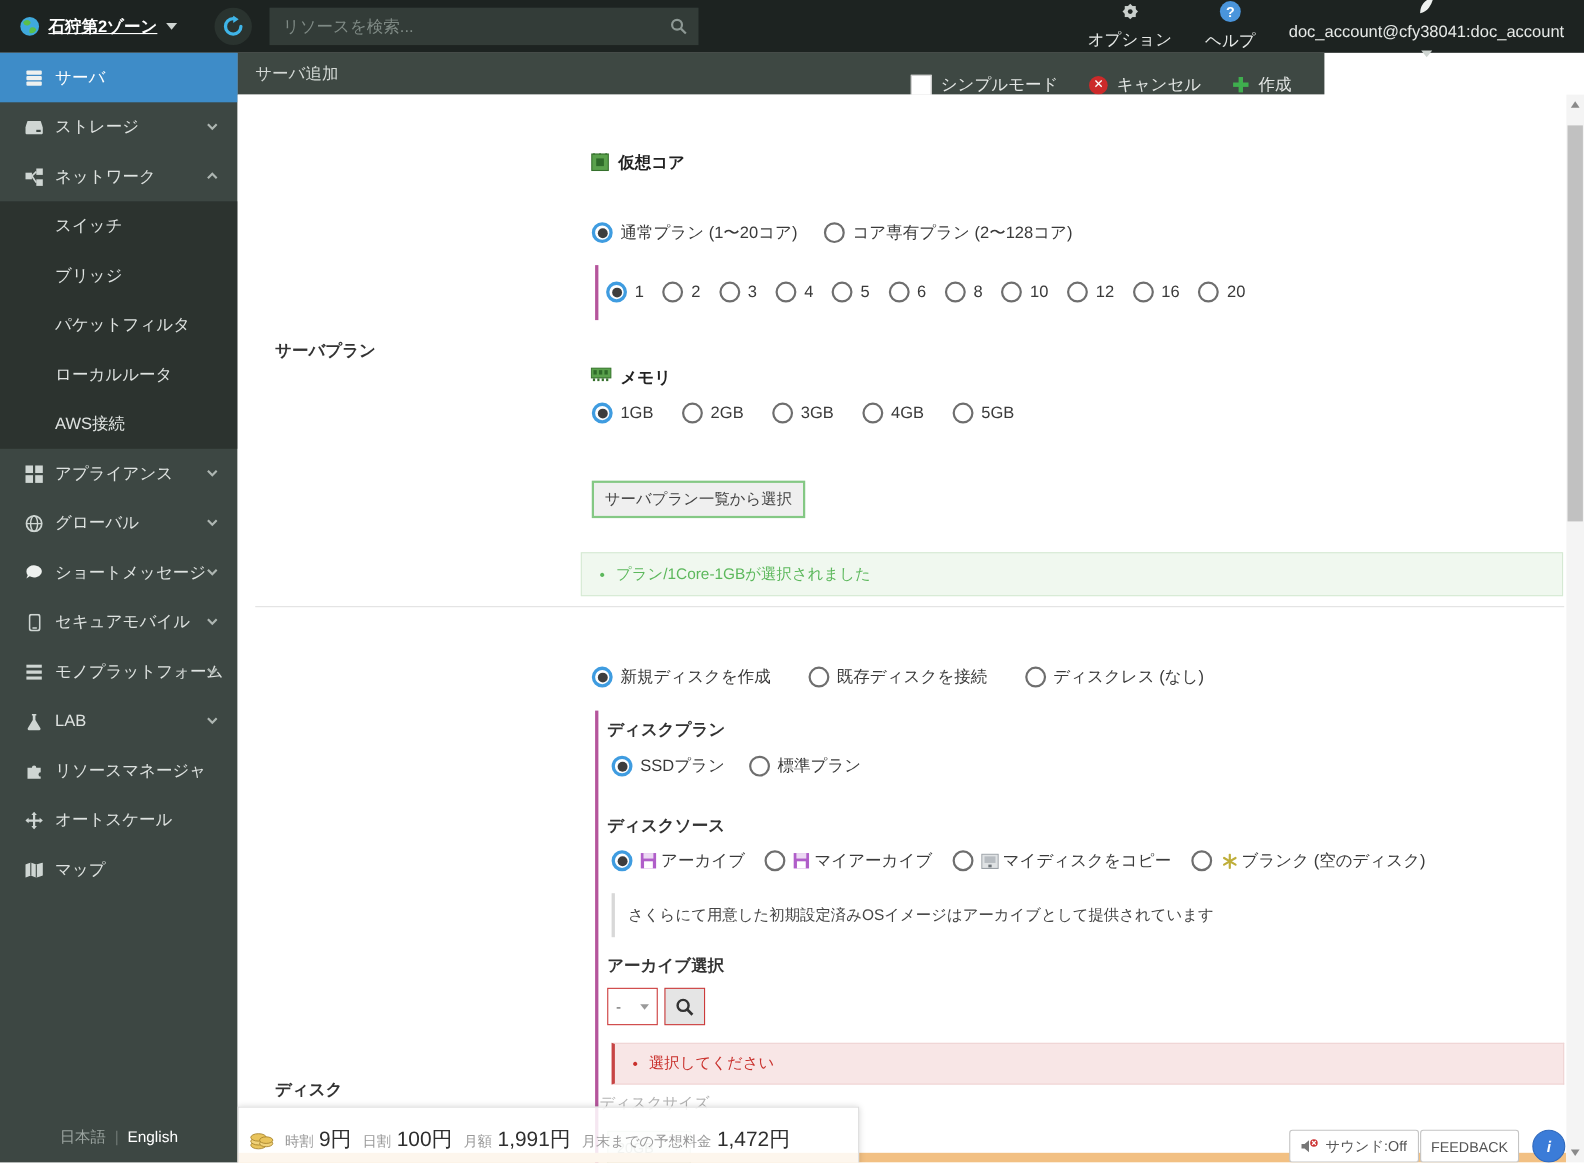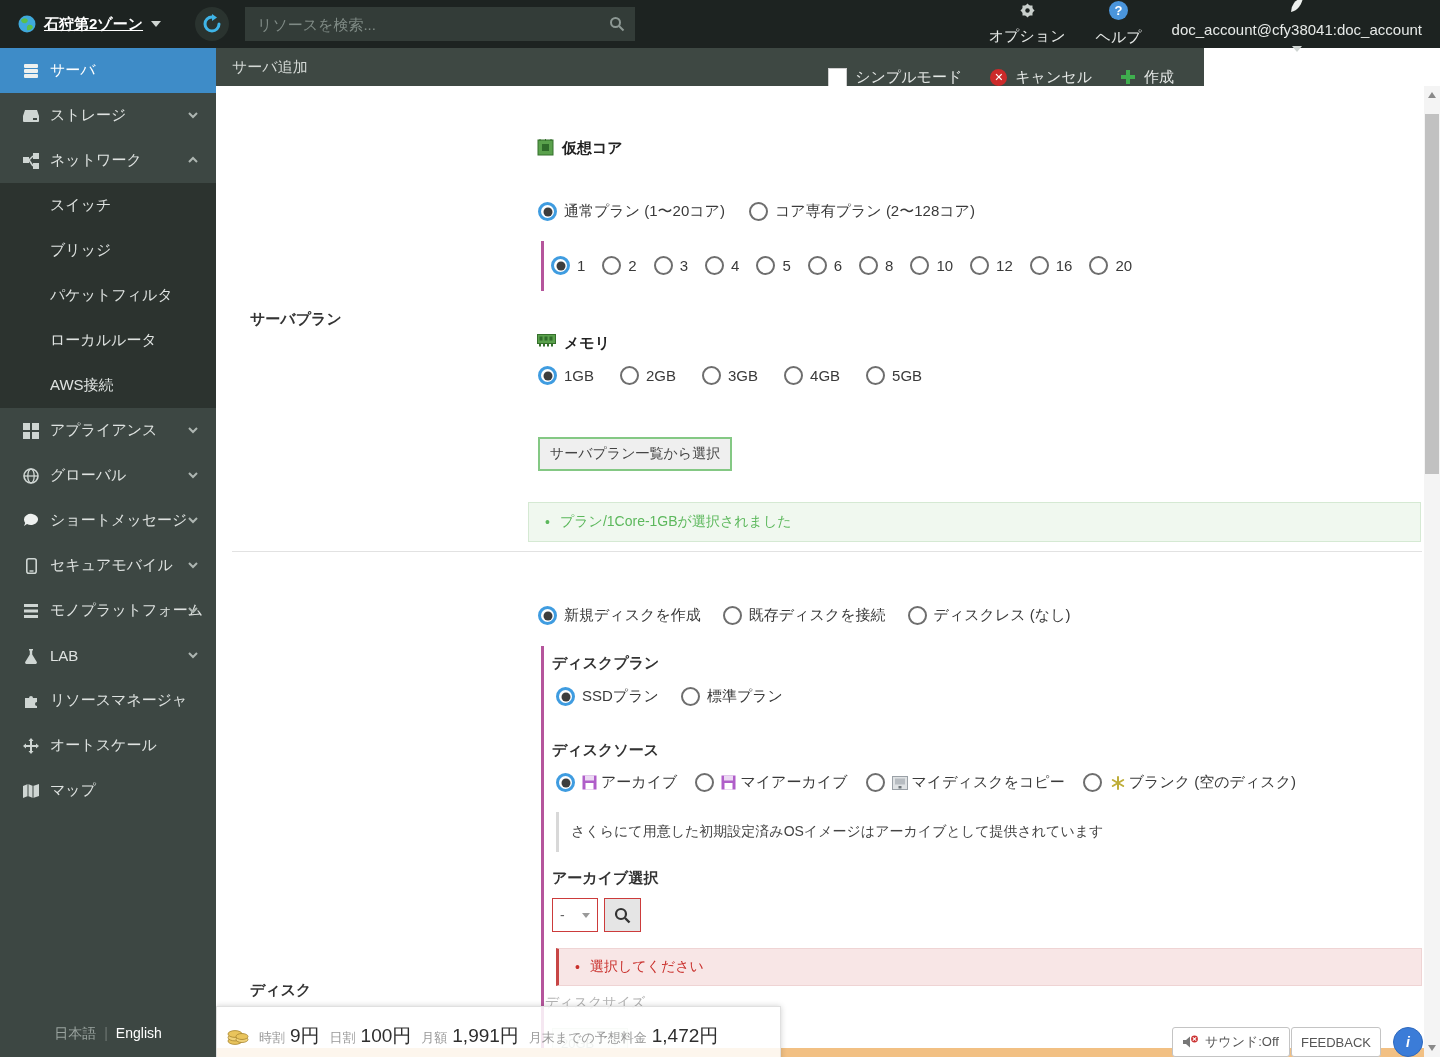--- a/index.html
+++ b/index.html
@@ -434,21 +434,21 @@
 
     <div class="plan-btn">サーバプラン一覧から選択</div>
 
     <div class="success-box">
       <span class="dot">•</span>
       <span>プラン/1Core-1GBが選択されました</span>
     </div>
 
     <div class="divider"></div>
 
-    <div class="radio-row" style="left:322px;top:520px;gap:22px;">
+    <div class="radio-row" style="left:322px;top:520px;gap:34px;">
       <label class="radio-item">
           <span class="radio sel"></span>
           <span>新規ディスクを作成</span>
         </label>
       <label class="radio-item">
           <span class="radio"></span>
           <span>既存ディスクを接続</span>
         </label>
       <label class="radio-item">
           <span class="radio"></span>

